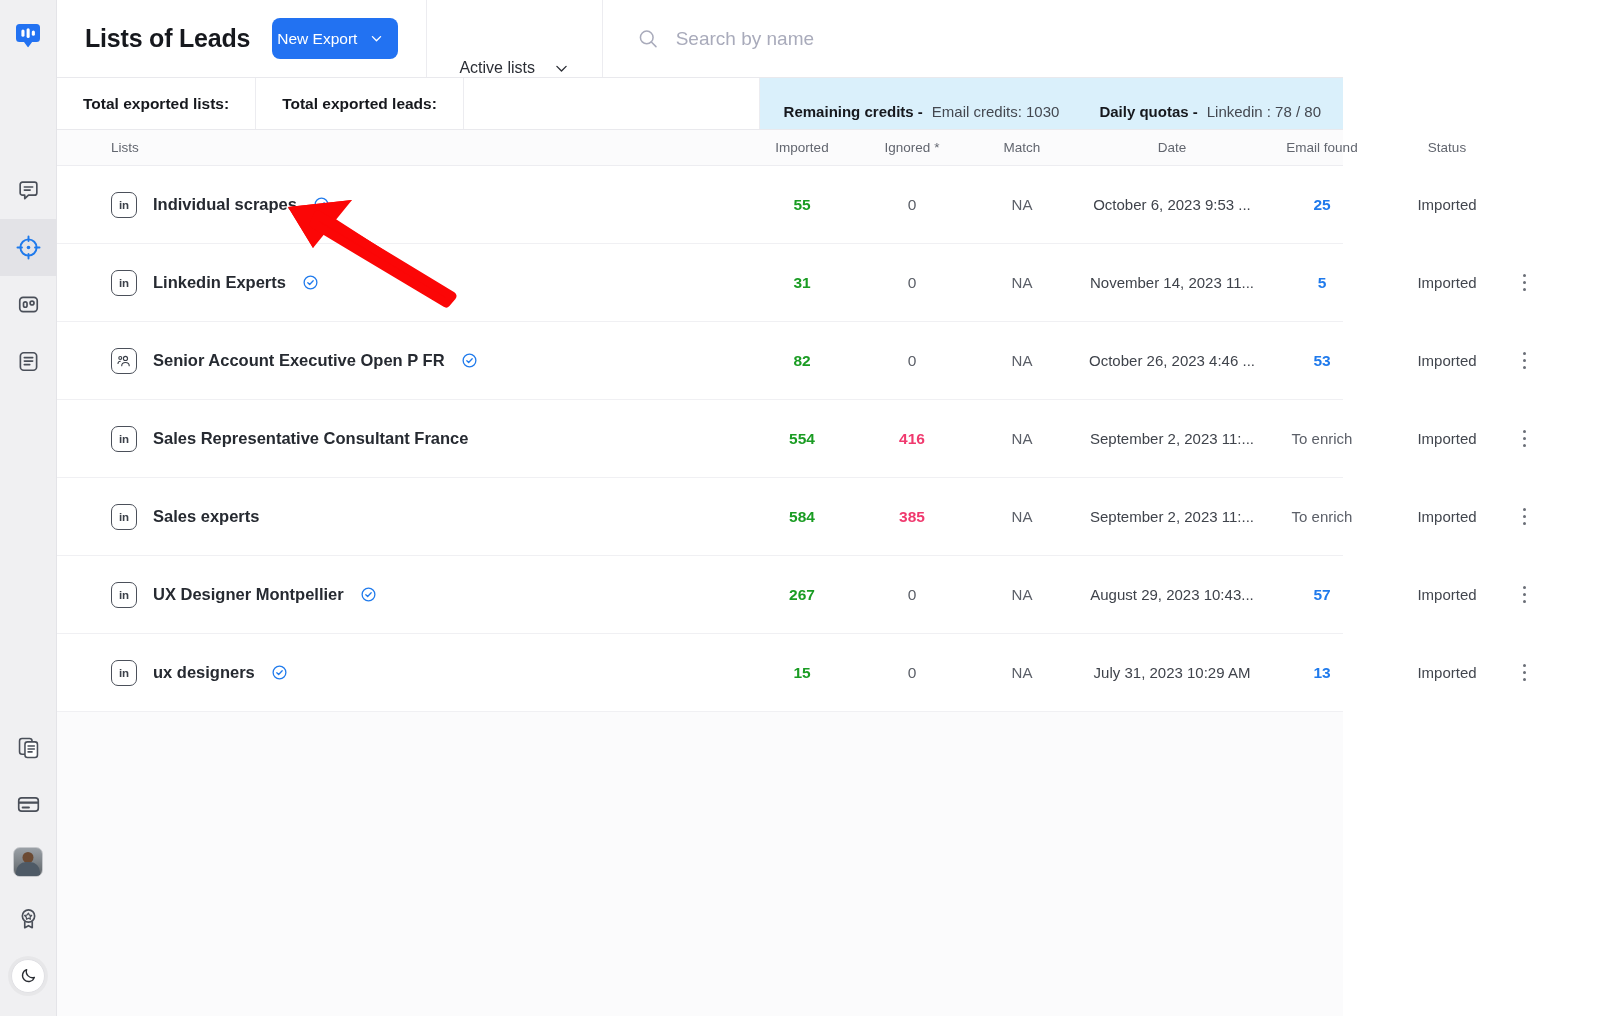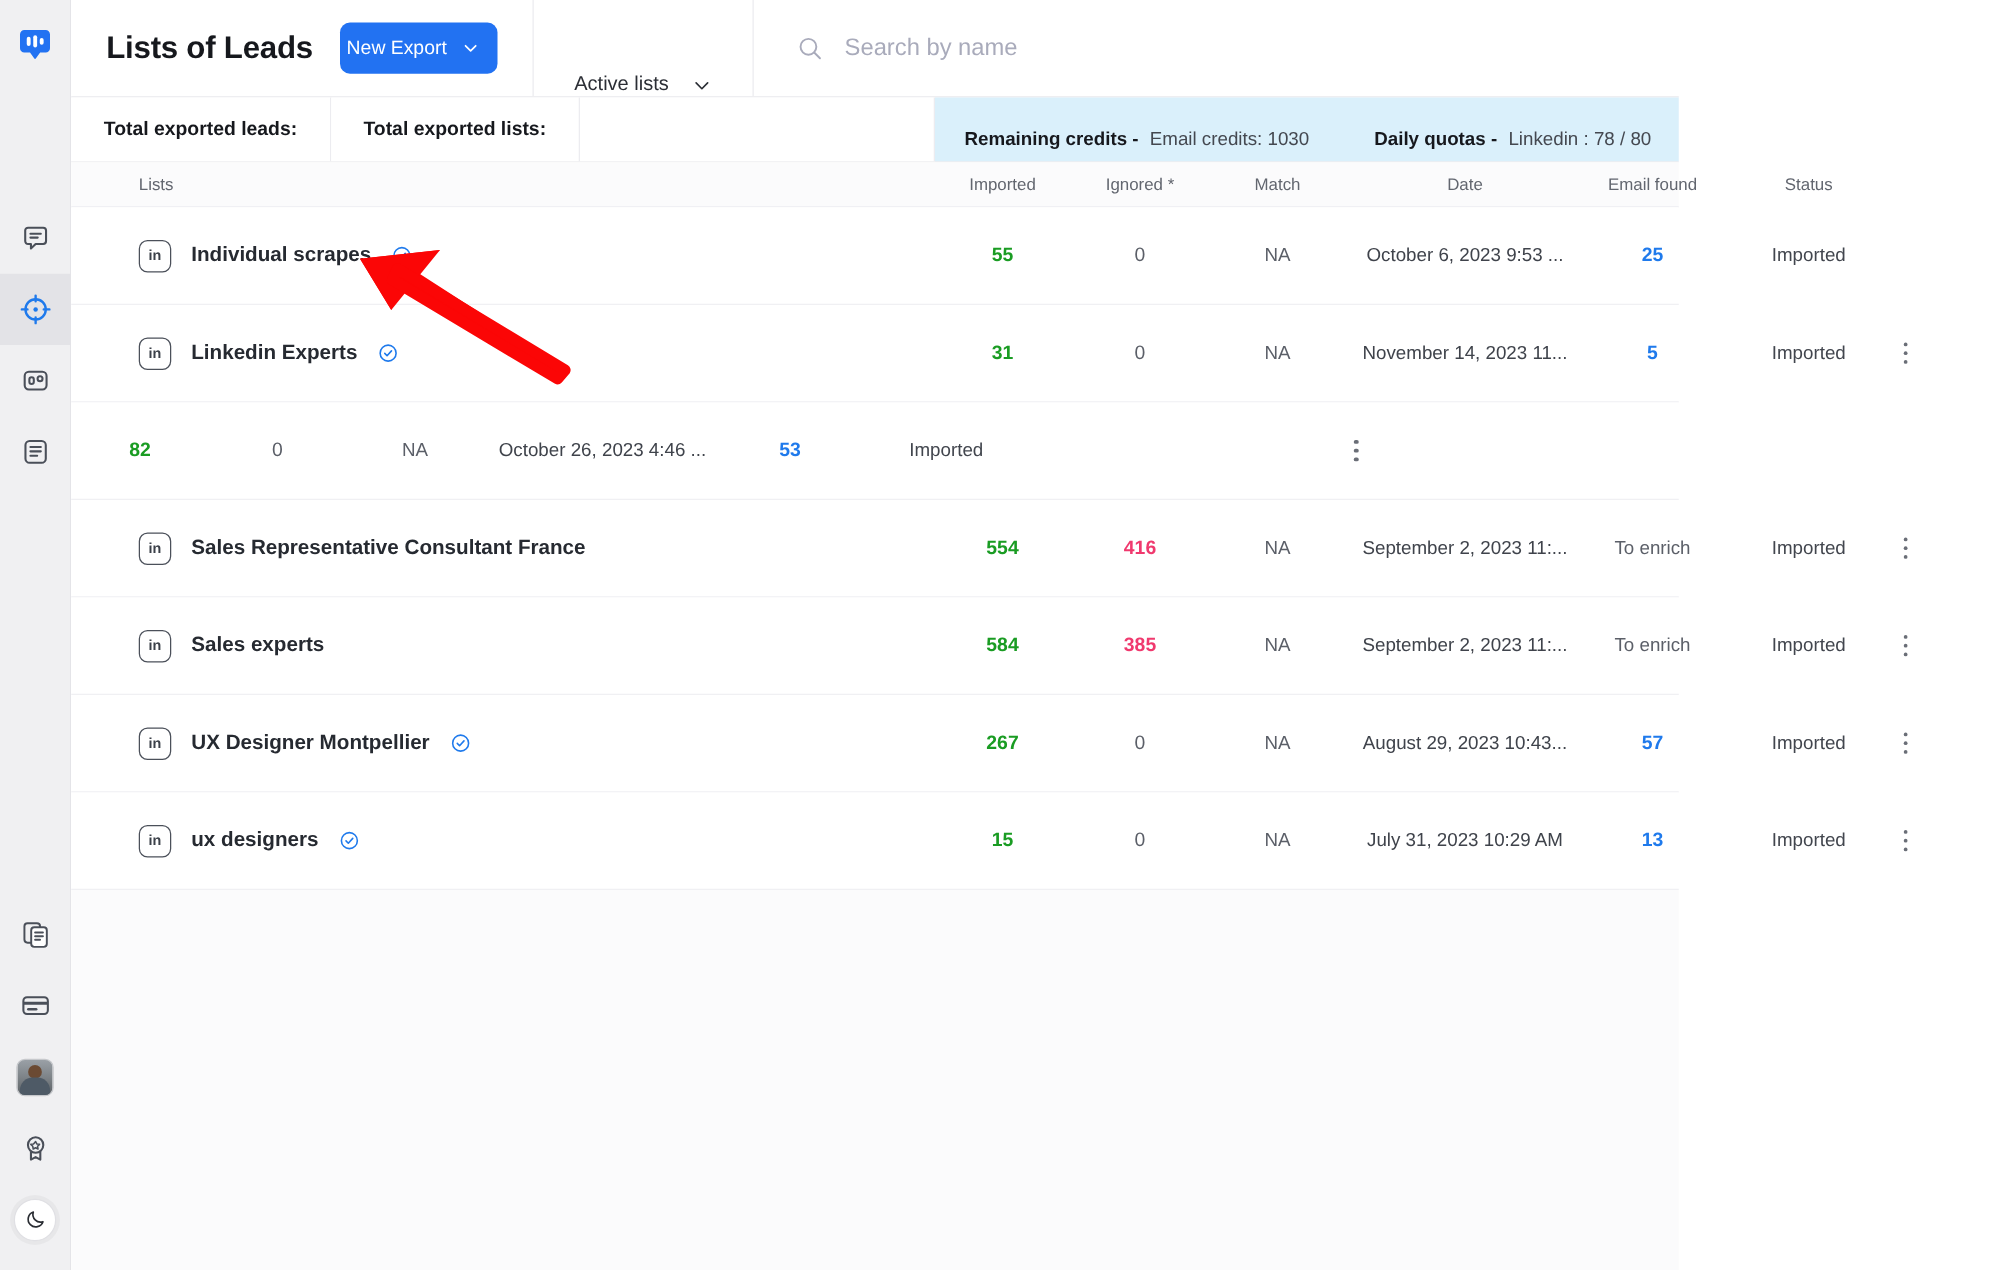--- a/index.html
+++ b/index.html
@@ -93,21 +93,21 @@
   
   .statsbar { height: 52px; display: flex; align-items: stretch; border-bottom: 1px solid #e9e9ed; }
   .stat-cell {
     display: flex; align-items: center; padding: 0 26px;
     border-right: 1px solid #ececf0; background: #fff;
     font-size: 15.5px; font-weight: 700; color: #16181d; white-space: nowrap;
   }
   .stat-filler { flex: 1 1 auto; background: #fff; border-right: 1px solid #ececf0; }
   .credits {
     background: #daf0fb; display: flex; align-items: center;
-    padding: 16px 22px 0 24px; gap: 12px; flex: 0 0 auto;
+    padding: 16px 22px 0 24px; gap: 0; flex: 0 0 auto;
   }
   .credit-group { display: flex; align-items: baseline; gap: 9px; white-space: nowrap; }
   .credit-group + .credit-group { margin-left: 40px; }
   .credit-strong { font-size: 15px; font-weight: 700; color: #16181d; }
   .credit-val { font-size: 15px; color: #444850; }
 
   
   .table-wrap { flex: 1 1 auto; background: #fbfbfc; display: flex; flex-direction: column; min-height: 0; }
   .thead {
     height: 36px; display: flex; align-items: center;
@@ -278,24 +278,24 @@
         <svg width="23" height="23" viewBox="0 0 24 24" fill="none" stroke="#a9abbb" stroke-width="1.7">
           <circle cx="10.8" cy="10.8" r="7"></circle>
           <path d="M15.9 15.9L21 21" stroke-linecap="round"></path>
         </svg>
         <input class="search-input" type="text" value="" placeholder="Search by name" style="">
       </div>
     </div>
 
     <div class="statsbar">
       <div class="stat-cell">
+        <span>Total exported lists:</span>
+      </div>
+      <div class="stat-cell">
         <span>Total exported leads:</span>
-      </div>
-      <div class="stat-cell">
-        <span>Total exported lists:</span>
       </div>
       <div class="stat-filler"></div>
       <div class="credits">
         <div class="credit-group">
           <span class="credit-strong">Remaining credits -</span>
           <span class="credit-val">Email credits: 1030</span>
         </div>
         <div class="credit-group">
           <span class="credit-strong">Daily quotas -</span>
           <span class="credit-val">Linkedin : 78 / 80</span>
@@ -353,20 +353,37 @@
             <div class="c-status"><span class="txt-status">Imported</span></div>
             <div class="c-menu">
               <div class="dots">
                 <span></span>
                 <span></span>
                 <span></span>
               </div>
             </div>
           </div>
           <div class="trow">
+            <div class="c-name">
+              <span class="src-icon">
+                <svg width="16" height="16" viewBox="0 0 24 24" fill="none" stroke="#3b4049" stroke-width="1.7">
+                  <circle cx="14.2" cy="8.2" r="3.1"></circle>
+                  <path d="M8.6 19.2c0-3 2.5-4.9 5.6-4.9s5.6 1.9 5.6 4.9" stroke-linecap="round"></path>
+                  <circle cx="6.4" cy="7.4" r="2.2"></circle>
+                  <path d="M3 15.6c0-2 1.5-3.3 3.4-3.3" stroke-linecap="round"></path>
+                </svg>
+              </span>
+              <span class="row-name">Senior Account Executive Open P FR</span>
+              <span class="verified">
+                <svg width="17" height="17" viewBox="0 0 24 24" fill="none" stroke="#1f7aec" stroke-width="1.8">
+                  <circle cx="12" cy="12" r="9"></circle>
+                  <path d="M8.2 12.3l2.6 2.6 5-5.4" stroke-linecap="round" stroke-linejoin="round"></path>
+                </svg>
+              </span>
+            </div>
             <div class="c-imp"><span class="num-green">82</span></div>
             <div class="c-ign"><span class="num-zero">0</span></div>
             <div class="c-match"><span class="txt-muted">NA</span></div>
             <div class="c-date"><span class="txt-date">October 26, 2023 4:46 ...</span></div>
             <div class="c-email"><span class="num-blue">53</span></div>
             <div class="c-status"><span class="txt-status">Imported</span></div>
             <div class="c-menu">
               <div class="dots">
                 <span></span>
                 <span></span>

